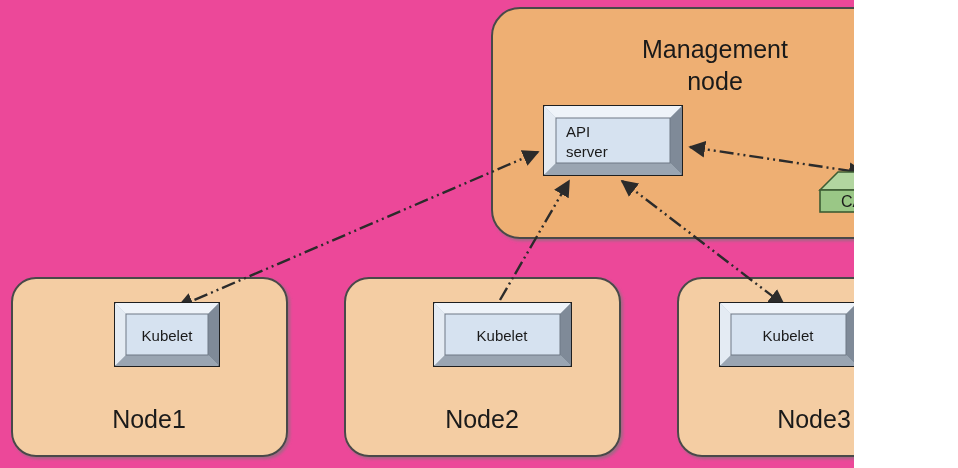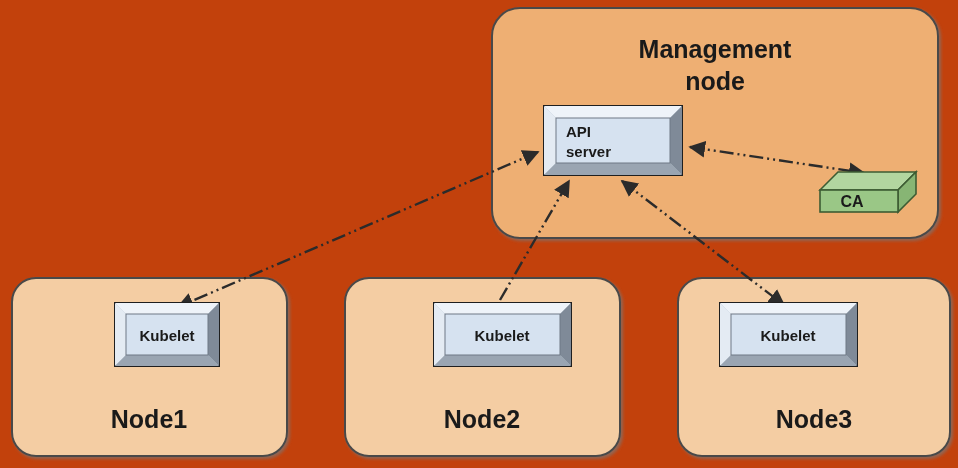--- a/index.html
+++ b/index.html
@@ -6,25 +6,24 @@
   html, body {
     margin: 0;
     padding: 0;
     background: #ffffff;
   }
   body {
     font-family: "Liberation Sans", sans-serif;
   }
   #diagram-root {
     position: relative;
-    width: 958px;
+    width: 854px;
     height: 468px;
-    background: #c2410c;
+    background: #ec4899;
     overflow: hidden;
-    font-weight: bold;
   }
   #diagram-svg {
     position: absolute;
     left: 0;
     top: 0;
     width: 958px;
     height: 468px;
   }
   .svg-label {
     font-family: "Liberation Sans", sans-serif;

